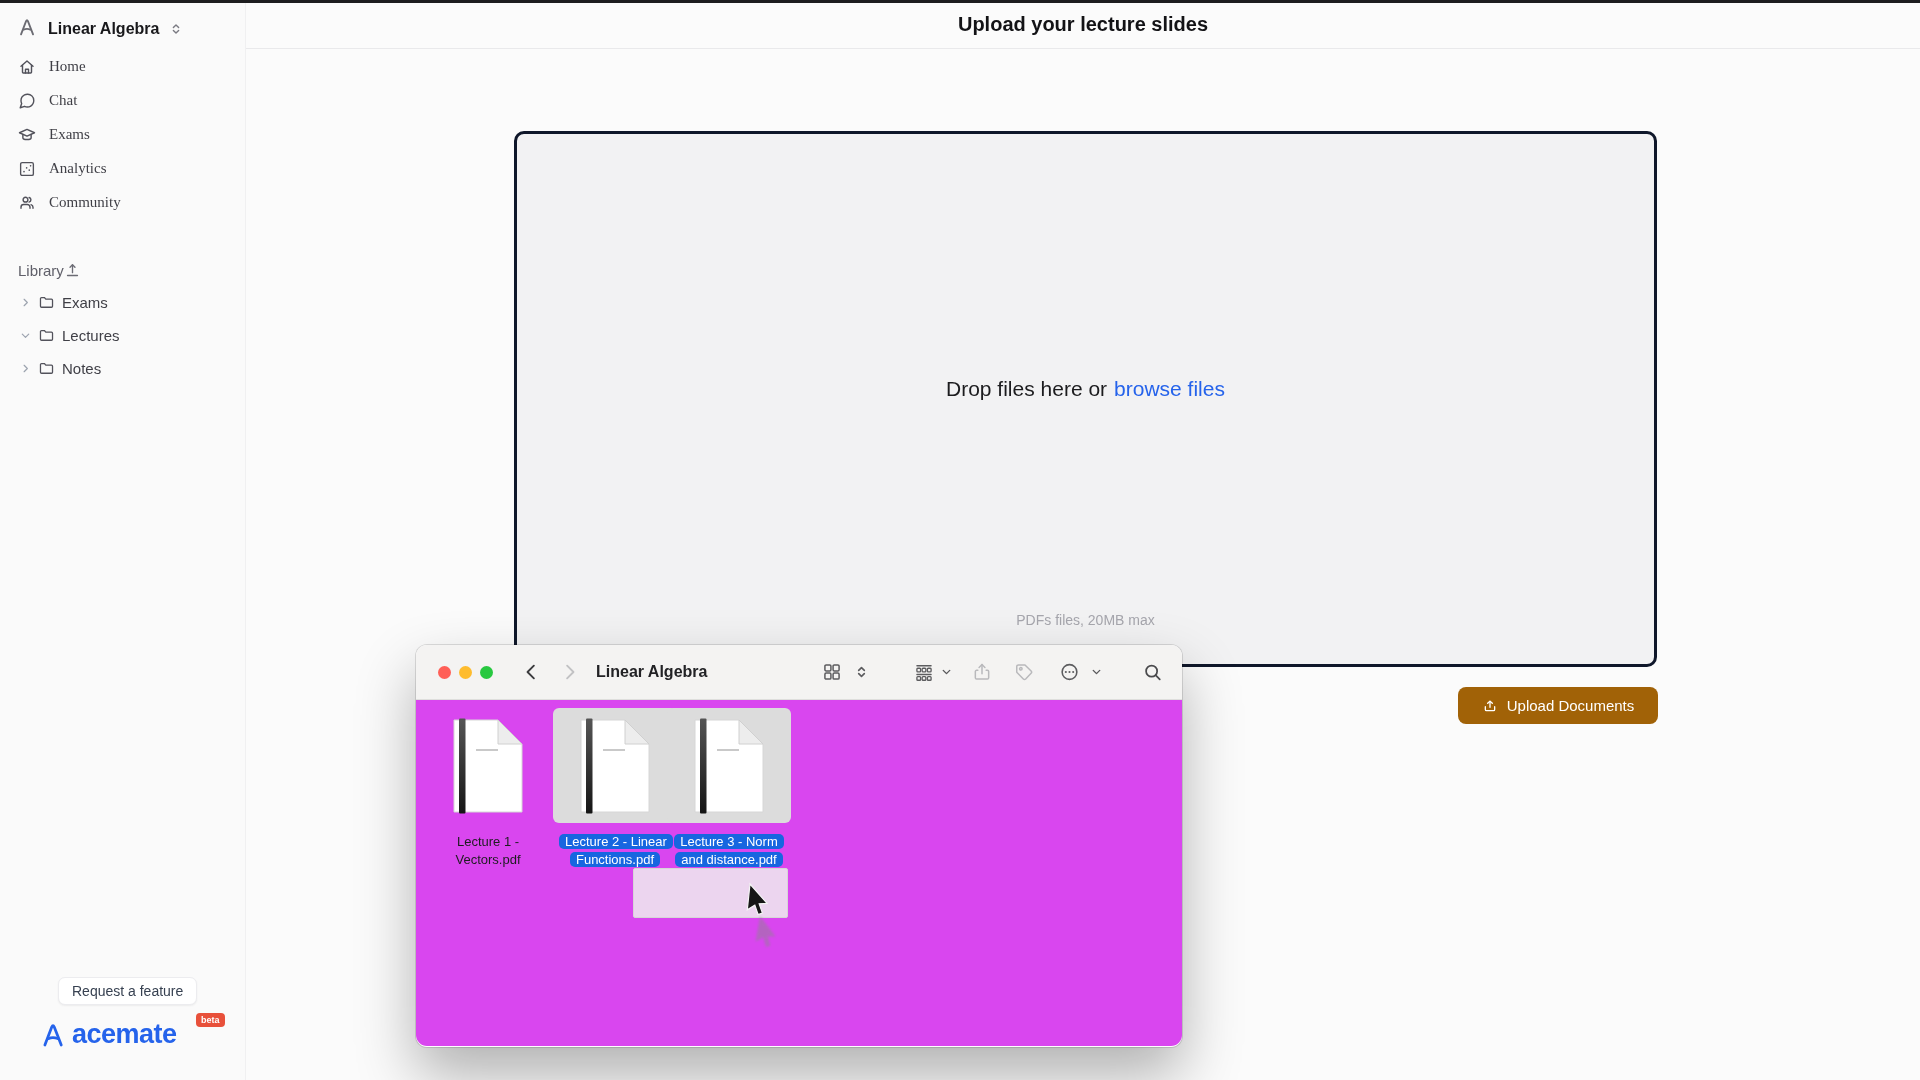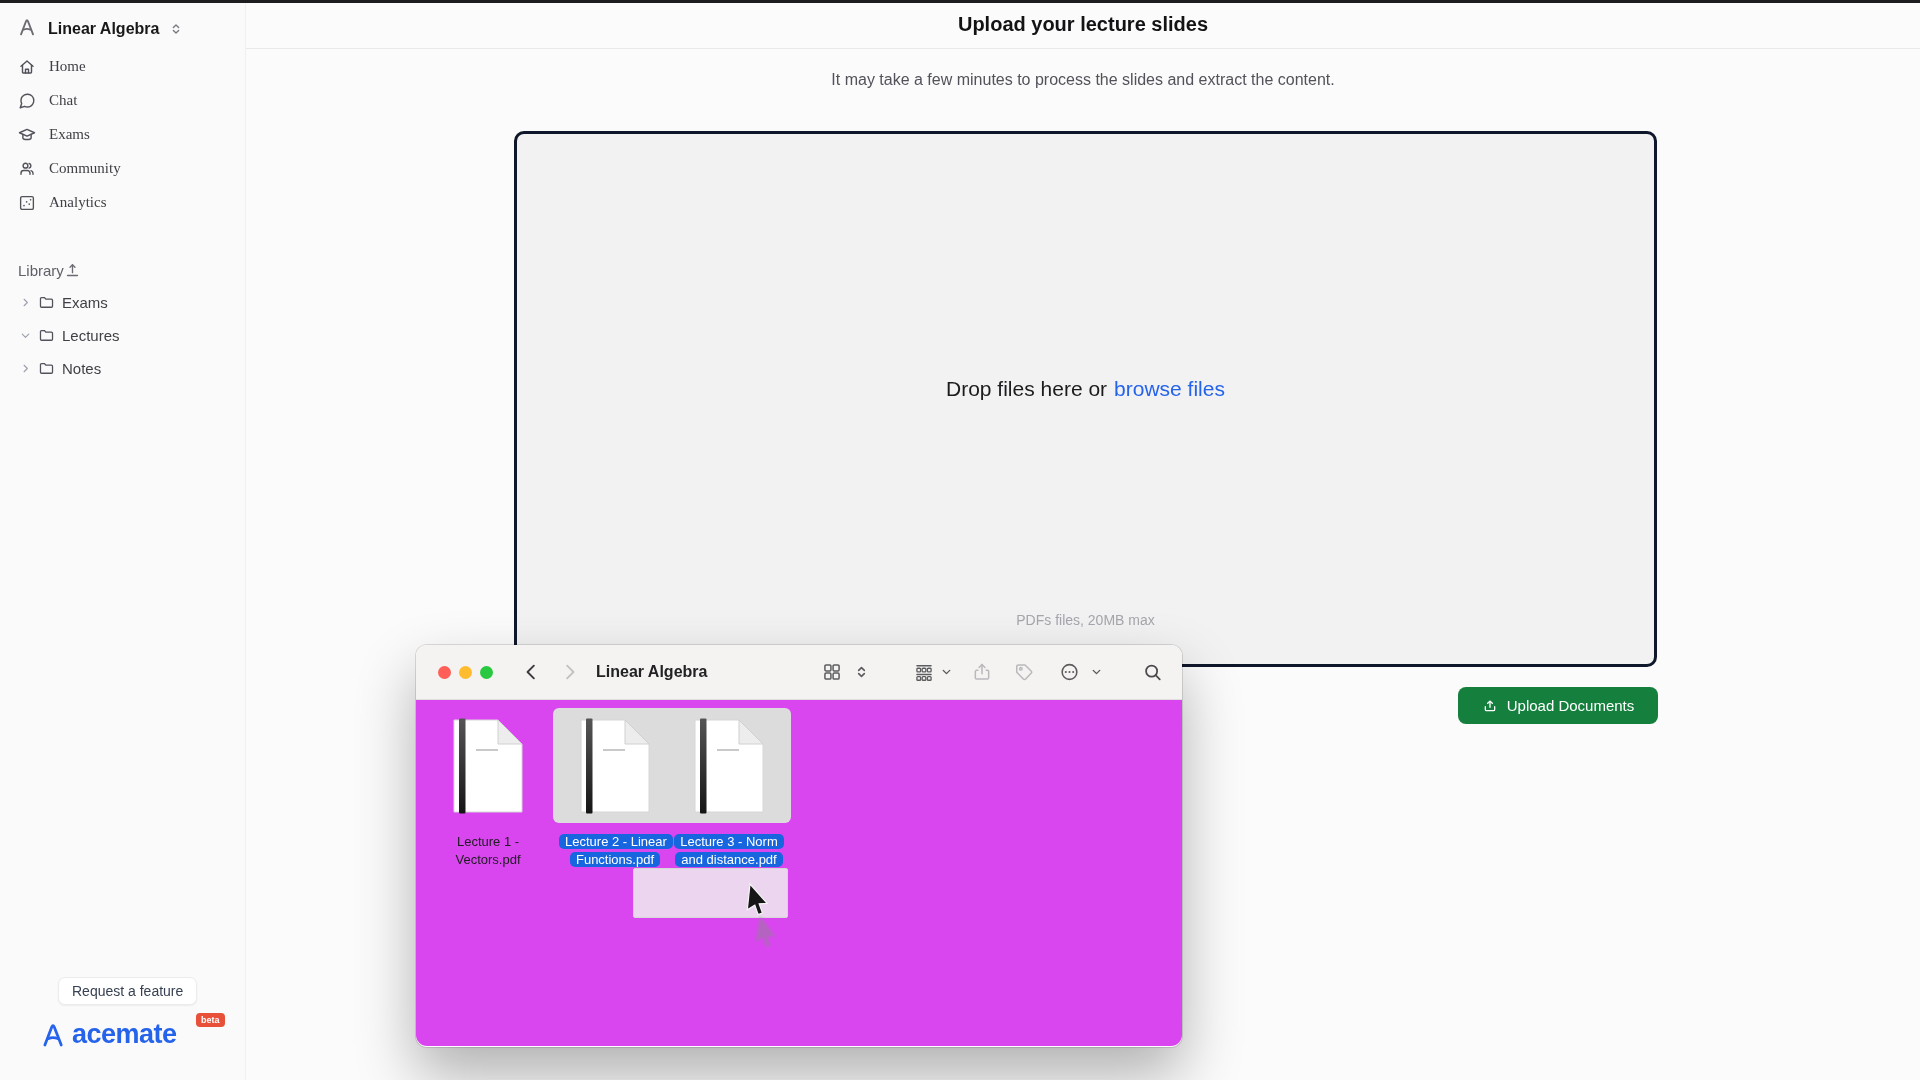--- a/index.html
+++ b/index.html
@@ -30,21 +30,21 @@
 
   
   .main { position:absolute; left:246px; top:0; right:0; bottom:0; }
   .page-title { text-align:center; padding-top:13px; font-size:20px; font-weight:bold; color:#131316; }
   .header-divider { position:absolute; top:48px; left:0; right:0; height:1px; background:#e9e9eb; }
   .page-subtitle { text-align:center; margin-top:35px; font-size:16px; color:#52525b; }
   .dropzone { position:absolute; left:268px; top:131px; width:1143px; height:536px; background:#f2f2f3; border:3px solid #0f172a; border-radius:10px; }
   .drop-prompt { position:absolute; top:243px; left:0; right:0; text-align:center; font-size:21px; color:#1c1c1e; }
   .browse-link { color:#2563eb; margin-left:7px; cursor:pointer; }
   .drop-hint { position:absolute; top:478px; left:0; right:0; text-align:center; font-size:14px; color:#a6a6ad; }
-  .upload-btn { position:absolute; left:1212px; top:687px; width:200px; height:37px; background:#15803d; border:none; border-radius:8px; color:#ffffff; font-size:15px; font-family:inherit; display:flex; align-items:center; justify-content:center; gap:9px; cursor:pointer; }
+  .upload-btn { position:absolute; left:1212px; top:687px; width:200px; height:37px; background:#a16207; border:none; border-radius:8px; color:#ffffff; font-size:15px; font-family:inherit; display:flex; align-items:center; justify-content:center; gap:9px; cursor:pointer; }
 
   
   .finder { position:absolute; left:416px; top:645px; width:766px; height:402px; background:#ffffff; border-radius:11px; box-shadow:0 0 0 1px rgba(0,0,0,0.12), 0 28px 60px rgba(0,0,0,0.30); z-index:20; }
   .finder-toolbar { position:relative; height:55px; background:#f4f3f2; border-bottom:1px solid #dededc; border-radius:11px 11px 0 0; }
   .traffic { position:absolute; top:21px; display:flex; gap:8px; left:22px; }
   .light { width:13px; height:13px; border-radius:50%; }
   .light.red { background:#ff5f57; }
   .light.yellow { background:#febc2e; }
   .light.green { background:#28c840; }
   .nav-chev { position:absolute; top:50%; transform:translateY(-50%); display:flex; cursor:pointer; }
@@ -105,40 +105,40 @@
       <span class="ic">
           <svg width="18" height="18" viewBox="0 0 24 24" fill="none" stroke="currentColor" stroke-width="1.9" stroke-linecap="round" stroke-linejoin="round">
             <path d="M2 9 12 4.6 22 9l-10 4.4z"></path>
             <path d="M6.5 11.2v4.3c0 1.2 2.5 2.5 5.5 2.5s5.5-1.3 5.5-2.5v-4.3"></path>
           </svg>
         </span>
       <span>Exams</span>
     </div>
     <div class="nav-item">
       <span class="ic">
-          <svg width="18" height="18" viewBox="0 0 24 24" fill="none" stroke="currentColor" stroke-width="1.9" stroke-linecap="round" stroke-linejoin="round">
-            <path d="M16 19v-1.5a3.5 3.5 0 0 0-3.5-3.5h-5A3.5 3.5 0 0 0 4 17.5V19"></path>
-            <circle cx="10" cy="7.5" r="3.2"></circle>
-            <path d="M20 19v-1.4a3.5 3.5 0 0 0-2.6-3.4"></path>
-            <path d="M14.8 4.6a3.2 3.2 0 0 1 0 6.2"></path>
-          </svg>
-        </span>
-      <span>Community</span>
-    </div>
-    <div class="nav-item">
-      <span class="ic">
           <svg width="18" height="18" viewBox="0 0 24 24" fill="none" stroke="currentColor" stroke-width="1.8" stroke-linecap="round" stroke-linejoin="round">
             <rect x="3.5" y="3.5" width="17" height="17" rx="2"></rect>
             <circle cx="8" cy="15.5" r="1.1" fill="currentColor" stroke="none"></circle>
             <circle cx="11.5" cy="10.5" r="1.1" fill="currentColor" stroke="none"></circle>
             <circle cx="15" cy="13.5" r="1.1" fill="currentColor" stroke="none"></circle>
             <circle cx="16.8" cy="7.8" r="1.1" fill="currentColor" stroke="none"></circle>
           </svg>
         </span>
       <span>Analytics</span>
+    </div>
+    <div class="nav-item">
+      <span class="ic">
+          <svg width="18" height="18" viewBox="0 0 24 24" fill="none" stroke="currentColor" stroke-width="1.9" stroke-linecap="round" stroke-linejoin="round">
+            <path d="M16 19v-1.5a3.5 3.5 0 0 0-3.5-3.5h-5A3.5 3.5 0 0 0 4 17.5V19"></path>
+            <circle cx="10" cy="7.5" r="3.2"></circle>
+            <path d="M20 19v-1.4a3.5 3.5 0 0 0-2.6-3.4"></path>
+            <path d="M14.8 4.6a3.2 3.2 0 0 1 0 6.2"></path>
+          </svg>
+        </span>
+      <span>Community</span>
     </div>
   </nav>
 
   <div class="lib-header">
     <span>Library</span>
     <span class="lib-upload">
       <svg width="17" height="17" viewBox="0 0 24 24" fill="none" stroke="currentColor" stroke-width="1.9" stroke-linecap="round" stroke-linejoin="round">
           <path d="M12 15V4"></path>
           <path d="M8.5 7.5 12 4l3.5 3.5"></path>
           <path d="M5 19h14"></path>
@@ -199,21 +199,20 @@
       </span>
       <span class="brand-name">acemate</span>
       <span class="beta-badge">beta</span>
     </div>
   </div>
 </aside>
 
 <main class="main">
   <h1 class="page-title">Upload your lecture slides</h1>
   <div class="header-divider"></div>
-  <p class="page-subtitle">It may take a few minutes to process the slides and extract the content.</p>
 
   <div class="dropzone">
     <div class="drop-prompt">
       <span>Drop files here or</span><span class="browse-link">browse files</span>
     </div>
     <div class="drop-hint">PDFs files, 20MB max</div>
   </div>
 
   <button class="upload-btn">
     <span style="display:flex">

